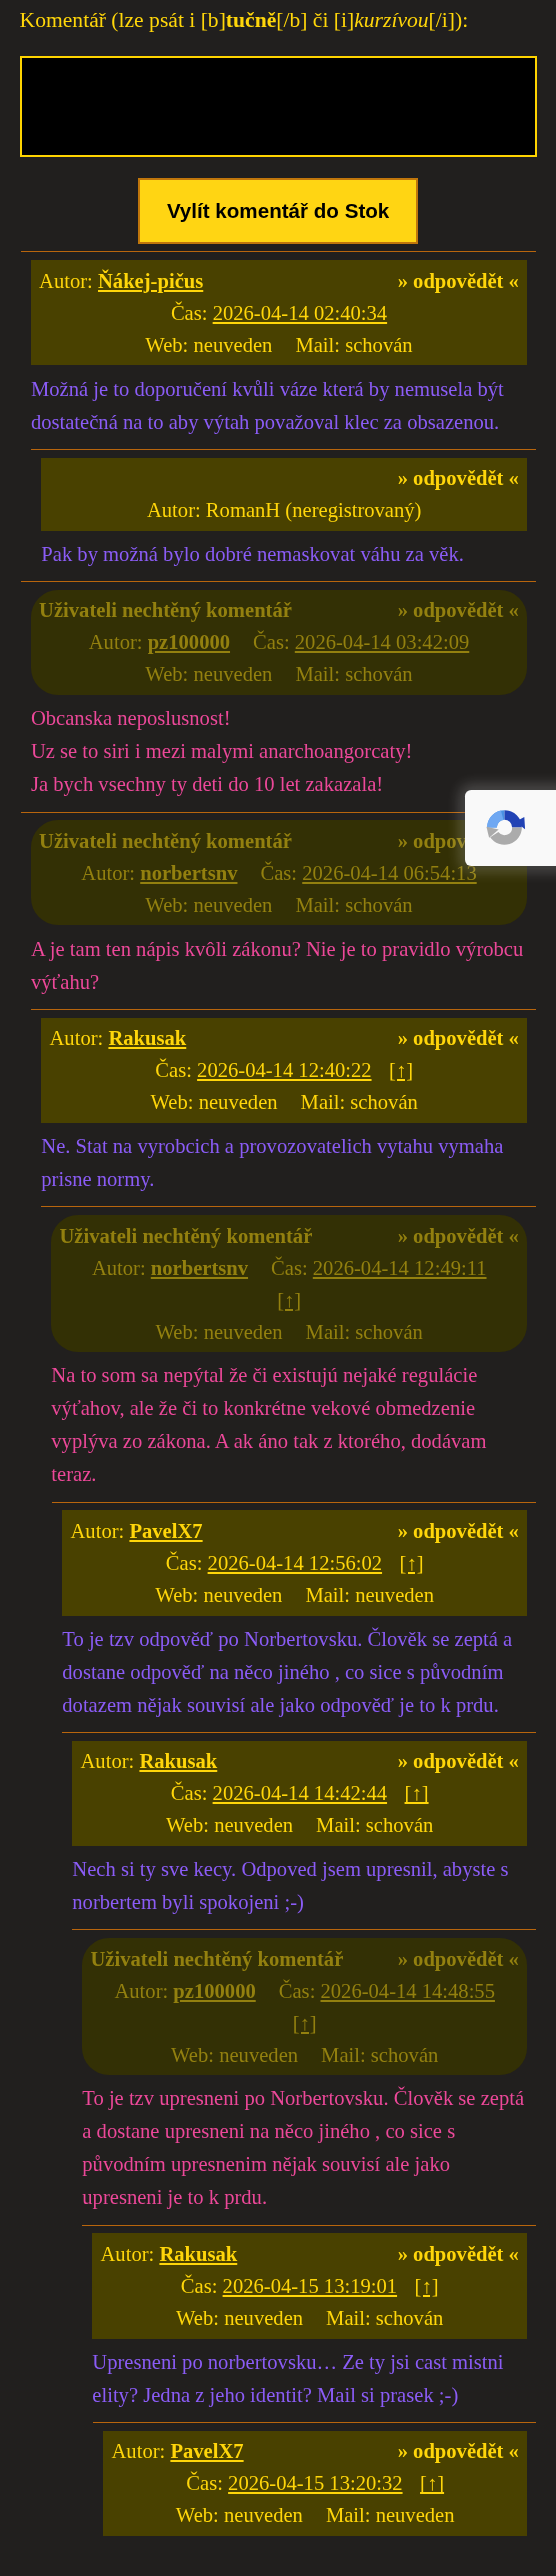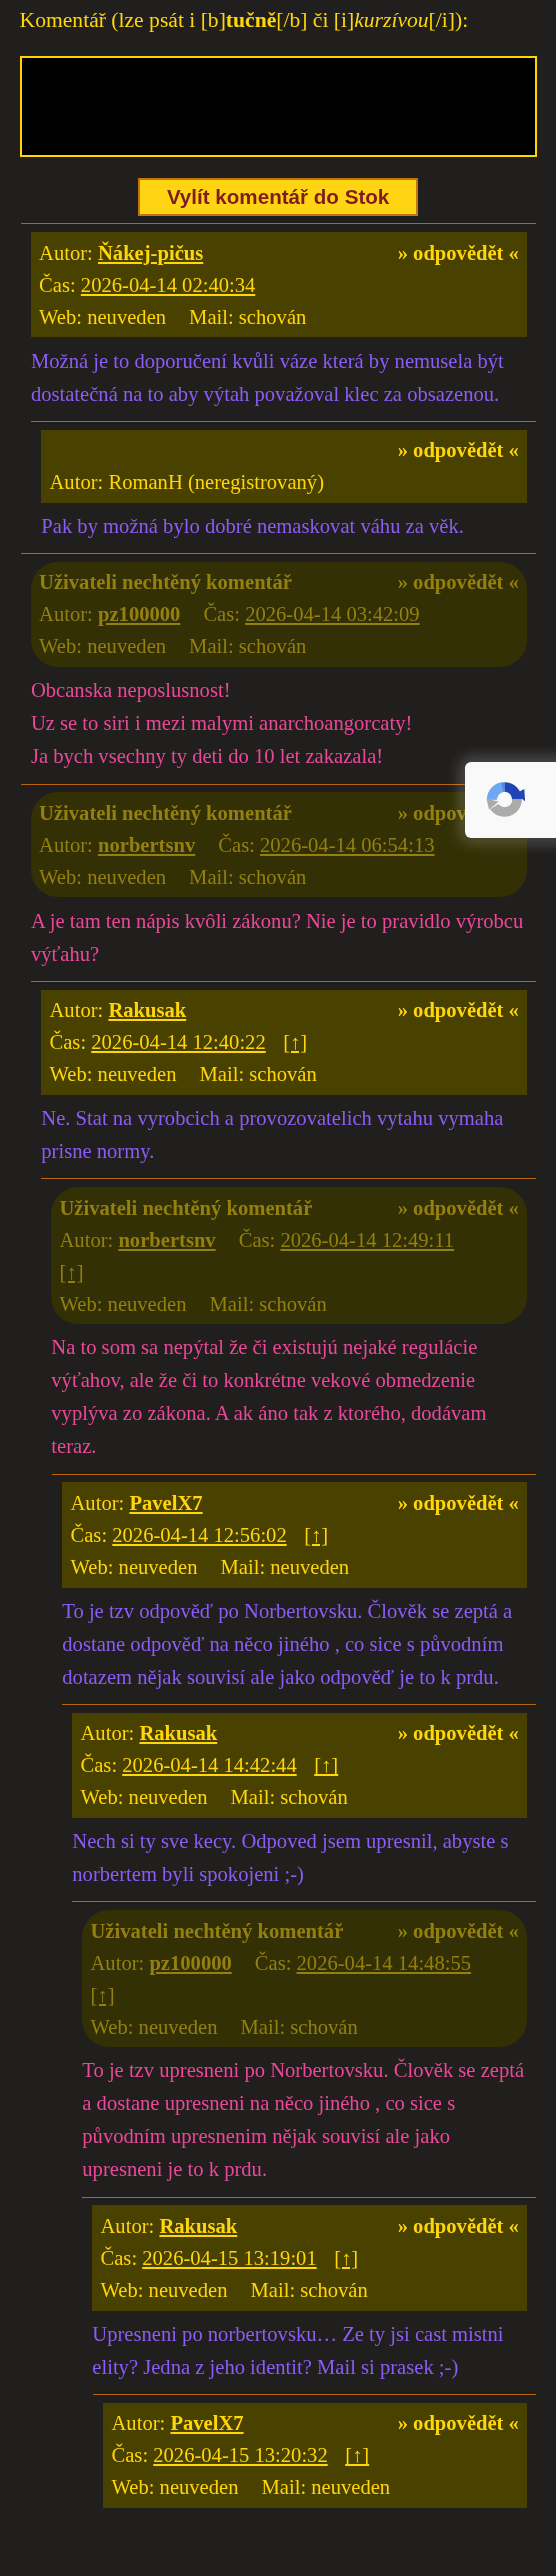--- a/index.html
+++ b/index.html
@@ -26,32 +26,32 @@
   .comment-label b{font-weight:bold;}
   .comment-label i{font-style:italic;margin-top:32px;}
   .comment-textarea{
     display:block;width:517px;height:101px;box-sizing:border-box;
     background:#000;border:2.6px solid #ffd400;outline:none;resize:none;
     color:#ffd60a;font-size:18.5px;font-family:inherit;
   }
   .btn-row{width:517px;text-align:center;margin-top:20.6px;}
   .submit-btn{
     font-family:"Liberation Sans","DejaVu Sans",sans-serif;
-    font-weight:bold;font-size:20.6px;color:#7f1d1d;
+    font-weight:bold;font-size:20.6px;color:#000000;
     background:#ffd513;border:2.6px solid #c0760b;
-    padding:5px 27px;cursor:pointer;
+    padding:19px 27px;cursor:pointer;
   }
   
   #comments{padding-bottom:0;}
   .comment{margin-right:19.6px;position:relative;}
   .divider{border-top:1.5px solid #b8650d;margin:7.7px 0 7.7px 0;}
   .chead{
     margin:0 9.3px 0 10.3px;padding:4.6px 8.2px;
     background:#494100;color:#ffd60a;
-    font-size:20.6px;line-height:32px;
+    font-size:20.6px;line-height:32px;text-align:center;
   }
   .chead.dim{background:#333005;color:#93800f;border-radius:27px;}
   .hline{display:flex;justify-content:space-between;align-items:baseline;}
   .hline.only-right{justify-content:flex-end;}
   .lft{white-space:nowrap;}
   .reply{font-weight:bold;white-space:nowrap;cursor:pointer;}
   .unwanted{font-weight:bold;}
   .author-link{font-weight:bold;text-decoration:underline;cursor:pointer;}
   .time-link{text-decoration:underline;cursor:pointer;}
   .arrow-link{text-decoration:underline;cursor:pointer;margin-left:17.5px;}

